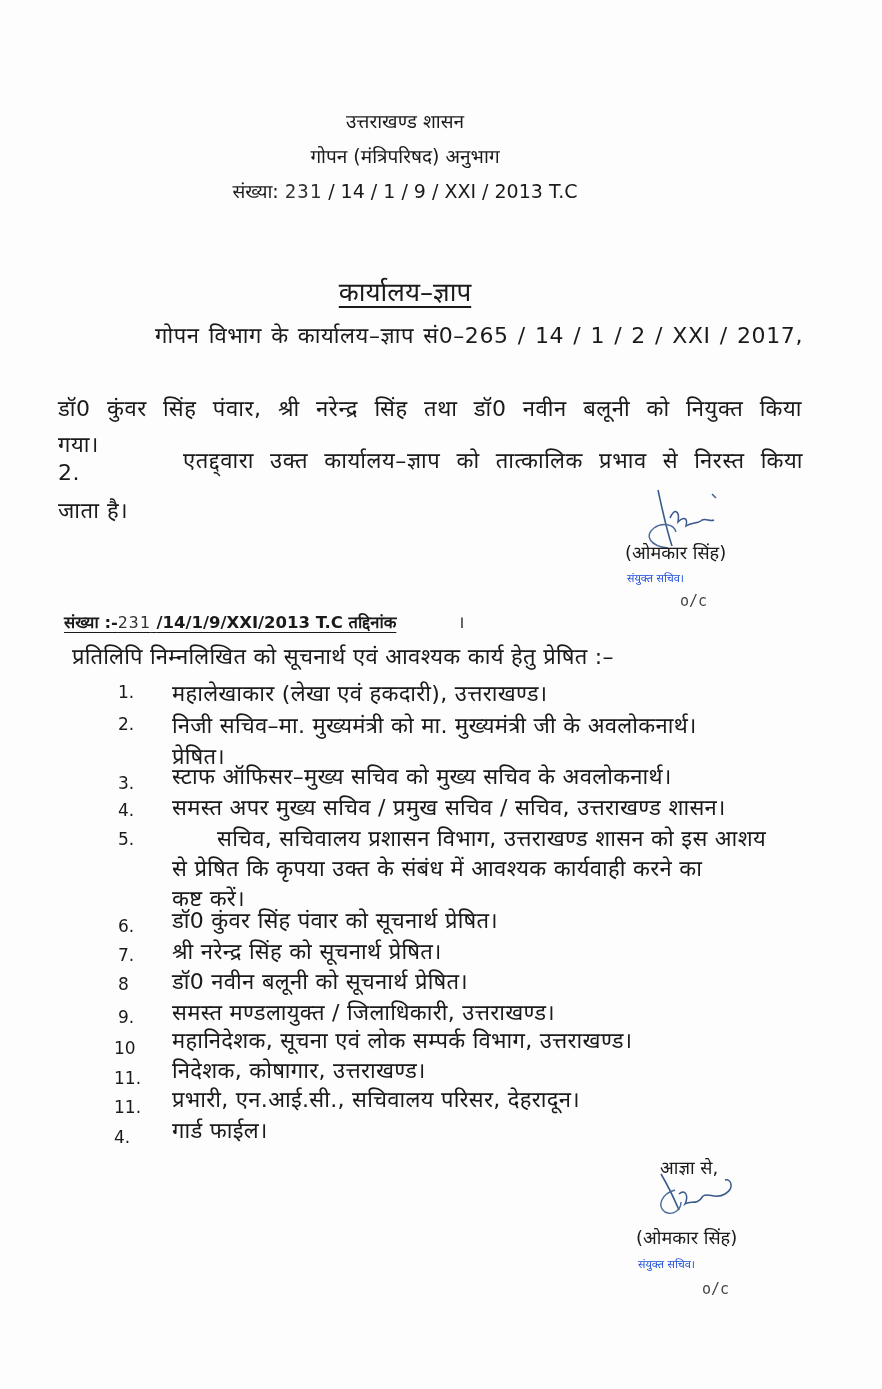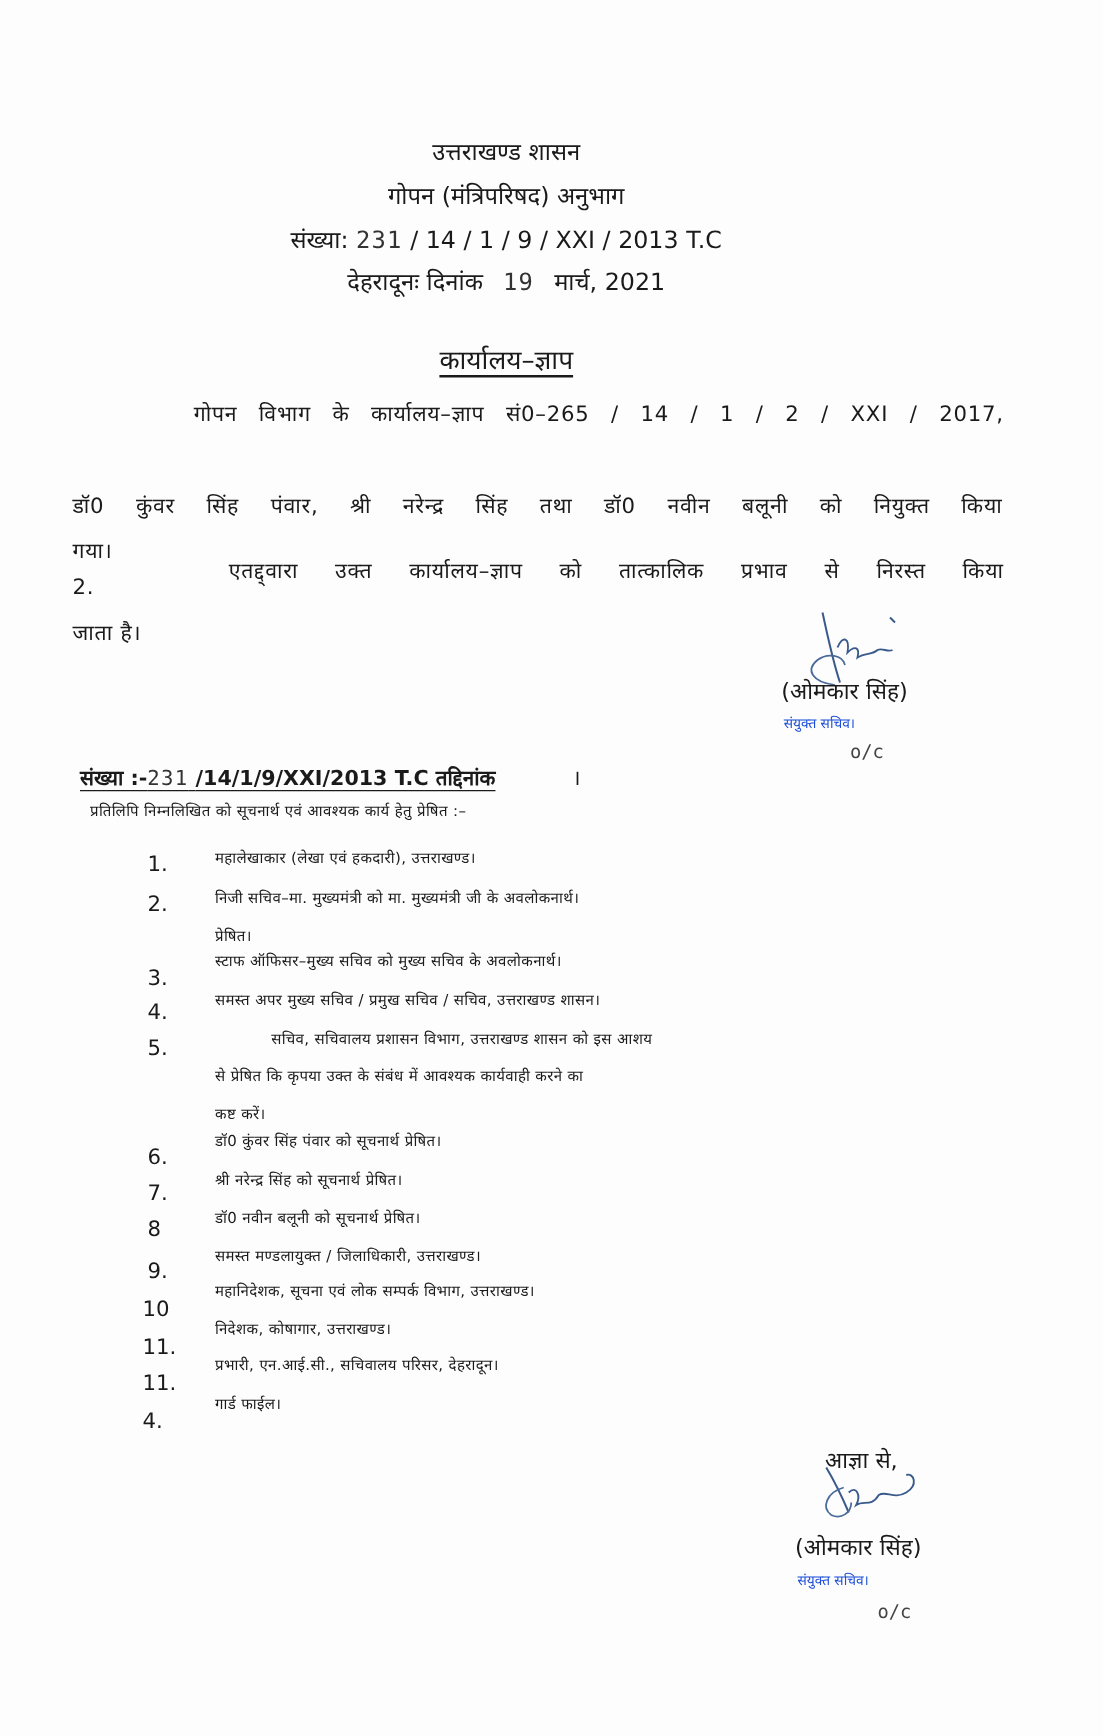--- a/index.html
+++ b/index.html
@@ -4,48 +4,43 @@
   <style>
     html, body { margin: 0; padding: 0; background: #ffffff; }
     body {
       width: 882px; height: 1389px; position: relative; overflow: hidden;
       font-family: "DejaVu Sans", "Liberation Sans", sans-serif;
       color: #1a1a1a;
     }
     .page { position: absolute; inset: 0; background: #fdfdfd; }
     .abs { position: absolute; white-space: nowrap; }
     .hdr { font-size: 19px; text-align: center; left: 0; width: 810px; }
-    .title-u { font-size: 21px; text-decoration: underline; text-underline-offset: 5px; }
-    .para { font-size: 17px; letter-spacing: 0.6px; }
+    .title-u { font-size: 26px; text-decoration: underline; text-underline-offset: 5px; }
+    .para { font-size: 22px; letter-spacing: 0.6px; }
     .justify { text-align: justify; text-align-last: justify; width: 744px; }
     .sig-name { font-size: 18px; }
     .sig-desg { font-size: 11px; color: #1d4ed8; }
     .oc { font-size: 15px; color: #444; font-family: "DejaVu Sans Mono", monospace; }
     .handnum { font-family: "DejaVu Sans Mono", monospace; color: #333; letter-spacing: 1px; }
     .copy-head { font-size: 16.5px; font-weight: bold; text-decoration: underline; text-underline-offset: 4px; }
     .item-no { font-size: 17px; width: 40px; }
-    .item-tx { font-size: 12px; letter-spacing: 0.3px; }
+    .item-tx { font-size: 22px; letter-spacing: 0.3px; }
     svg.sig { position: absolute; overflow: visible; }
   </style>
 </head>
 <body>
 
 <div class="page">
 
   <div class="abs hdr" style="top:108px;">उत्तराखण्ड शासन</div>
   <div class="abs hdr" style="top:143px;">गोपन (मंत्रिपरिषद) अनुभाग</div>
   <div class="abs hdr" style="top:178px;">
     <span>संख्या:</span>
     <span class="handnum">231</span>
     <span>/ 14 / 1 / 9 / XXI / 2013 T.C</span>
-  </div>
-  <div class="abs hdr" style="top:212px;">
-    <span>देहरादूनः दिनांक</span>
-    <span class="handnum" style="margin:0 10px;">19</span>
-    <span>मार्च, 2021</span>
   </div>
 
   <div class="abs hdr" style="top:273px;">
     <span class="title-u">कार्यालय–ज्ञाप</span>
   </div>
 
   <div class="abs para" style="top:319px; left:155px; width:648px; text-align:justify; text-align-last:justify;">गोपन विभाग के कार्यालय–ज्ञाप सं0–265 / 14 / 1 / 2 / XXI / 2017,</div>
   <div class="abs para justify" style="top:392px; left:58px;">डॉ0 कुंवर सिंह पंवार, श्री नरेन्द्र सिंह तथा डॉ0 नवीन बलूनी को नियुक्त किया</div>
   <div class="abs para" style="top:428px; left:58px;">गया।</div>
 

